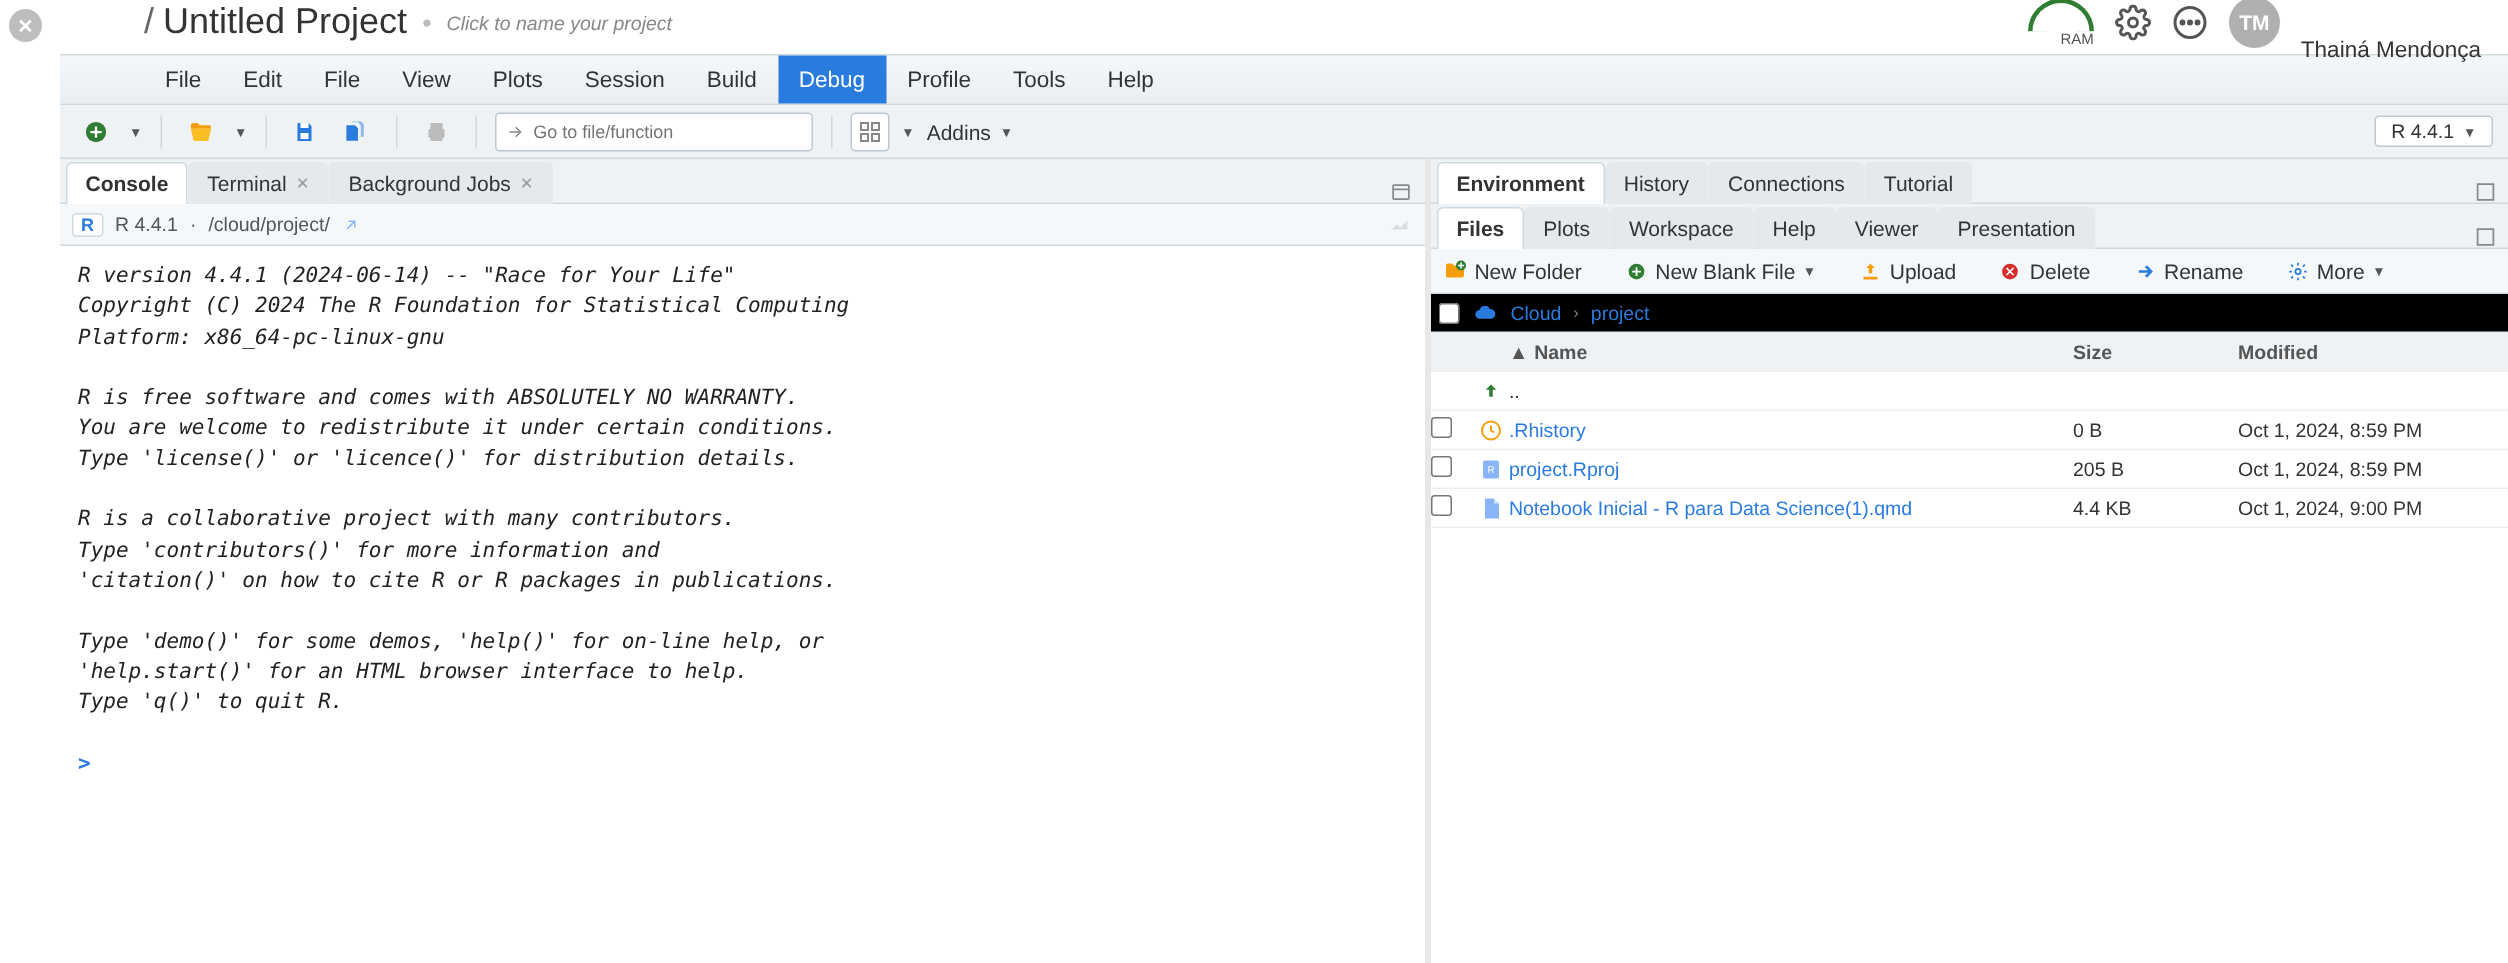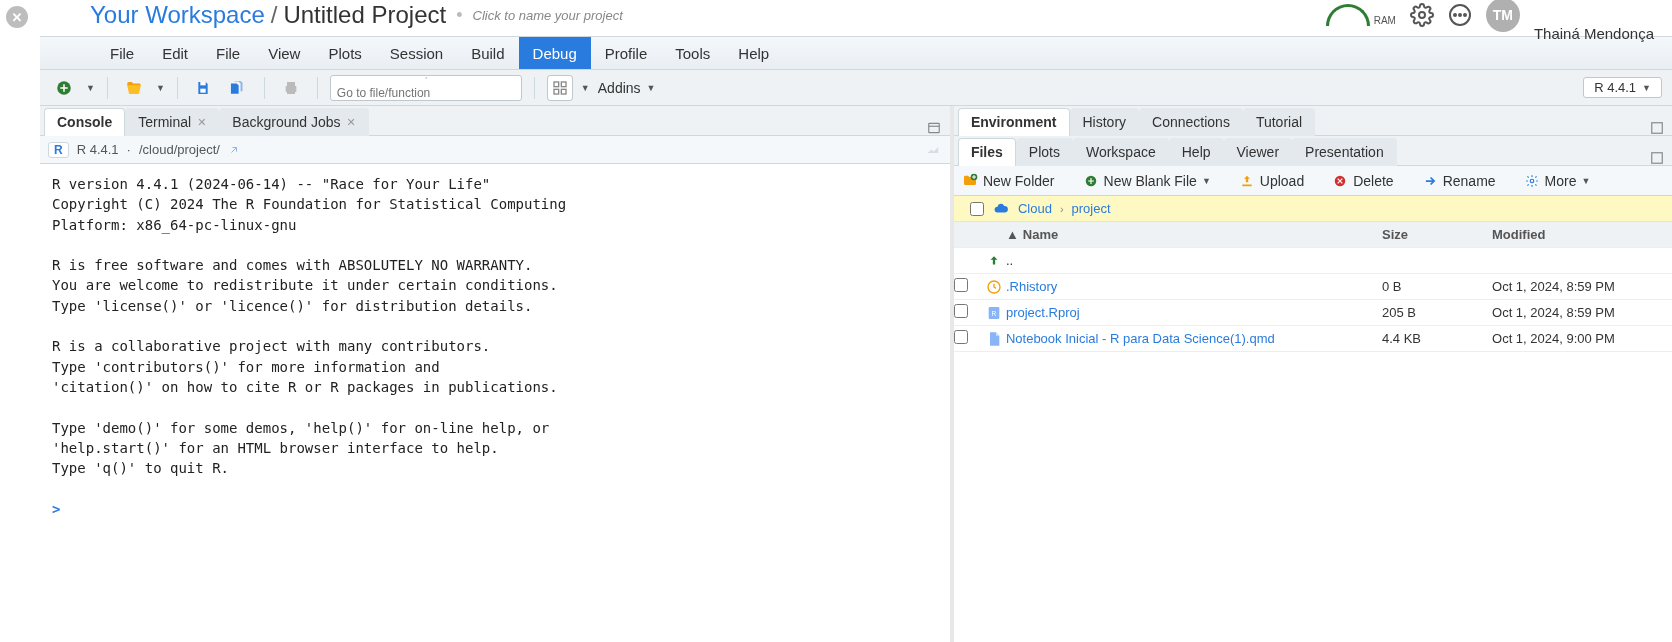--- a/index.html
+++ b/index.html
@@ -65,21 +65,21 @@
   }
   .tool-bar .sep { width:1px; height:22px; background:#cfd8dc; margin:0 4px; }
   .tb-btn {
     height:26px; min-width:26px; border:1px solid transparent; border-radius:3px;
     display:inline-flex; align-items:center; justify-content:center; padding:0 4px;
     cursor:pointer; color:#555;
   }
   .tb-btn.bordered { border:1px solid #bfc8cf; background:#fff; }
   .goto {
     display:flex; align-items:center; border:1px solid #bfc8cf; border-radius:3px;
-    background:#fff; height:26px; padding:0 6px; gap:6px; width:192px;flex-direction:column;
+    background:#fff; height:26px; padding:0 6px; gap:6px; width:212px;
   }
   .goto input { border:none; outline:none; font-size:12px; width:100%; color:#888; background:transparent; }
   .addins { display:flex; align-items:center; gap:6px; font-size:14px; color:#333; cursor:pointer; }
   .r-version-pill {
     margin-left:auto; border:1px solid #bfc8cf; background:#fff; border-radius:3px;
     padding:2px 10px; font-size:13px; color:#333; display:flex; align-items:center; gap:6px;
   }
   .caret { font-size:9px; color:#555; }
 
   
@@ -107,35 +107,35 @@
   }
   .subbar .r-badge {
     font-weight:700; color:#2a7bde; background:#fff; border:1px solid #cfd8dc;
     border-radius:3px; padding:0 5px; font-size:12px;
   }
 
   
   .console {
     flex:1; overflow:auto; padding:10px 12px;
     font-family: "DejaVu Sans Mono","Lucida Console",Consolas,monospace;
-    font-size:14px; line-height:1.45; color:#222; white-space:pre;
+    font-size:14px; line-height:1.45; color:#222; white-space:pre;font-style:italic;
   }
   .console .prompt { color:#2a7bde; font-weight:600; }
 
   
   .right-top-tabs { }
   .files-toolbar {
     height:30px; display:flex; align-items:center; gap:28px; padding:0 8px;
     background:#f4f8fb; border-bottom:1px solid #cfd8dc; font-size:14px;
   }
   .ftb-item { display:flex; align-items:center; gap:5px; cursor:pointer; color:#333; }
   .ftb-item .mini { width:16px; height:16px; display:inline-flex; align-items:center; justify-content:center; }
   .crumb-row {
-    height:26px; display:flex; align-items:center; gap:8px; padding:0 16px;
-    border-bottom:1px solid #e2e6ea; background:#fef9c3;
+    height:26px; display:flex; align-items:center; gap:8px; padding:0 5px;
+    border-bottom:1px solid #e2e6ea; background:#000000;
   }
   .crumb-row a { color:#2a7bde; text-decoration:none; cursor:pointer; }
   .crumb-row .chev { color:#888; font-size:11px; }
 
   .file-head, .file-row {
     display:grid; grid-template-columns: 28px 24px 1fr 110px 180px;
     align-items:center; height:26px; font-size:13px;
     border-bottom:1px solid #eceff1;
   }
   .file-head { background:#eef2f5; font-weight:600; color:#555; }
@@ -152,28 +152,27 @@
   .red   { color:#d32f2f; }
 
   svg { display:block; }
 </style>
 </head>
 <body>
 
 <div class="close-badge">✕</div>
 
 <div class="header-bar">
-  <span class="ws">Your Workspace</span>
   <span class="slash">/</span>
   <span class="proj">Untitled Project</span>
   <span style="color:#bbb; margin-left:10px;">•</span>
   <span class="hint">Click to name your project</span>
 
   <div class="header-right">
-    <div style="display:flex;align-items:flex-end;">
+    <div style="display:flex;align-items:flex-end;flex-direction:column;">
       <div class="ram-gauge"></div>
       <span class="ram-label">RAM</span>
     </div>
     <span class="icon-btn">
       <svg width="24" height="24" viewBox="0 0 24 24" fill="none" stroke="currentColor" stroke-width="2">
           <circle cx="12" cy="12" r="3"></circle>
           <path d="M19.4 15a1.7 1.7 0 0 0 .34 1.87l.06.06a2 2 0 1 1-2.83 2.83l-.06-.06a1.7 1.7 0 0 0-1.87-.34 1.7 1.7 0 0 0-1 1.56V21a2 2 0 0 1-4 0v-.09a1.7 1.7 0 0 0-1-1.56 1.7 1.7 0 0 0-1.87.34l-.06.06a2 2 0 1 1-2.83-2.83l.06-.06a1.7 1.7 0 0 0 .34-1.87 1.7 1.7 0 0 0-1.56-1H3a2 2 0 0 1 0-4h.09a1.7 1.7 0 0 0 1.56-1 1.7 1.7 0 0 0-.34-1.87l-.06-.06a2 2 0 1 1 2.83-2.83l.06.06a1.7 1.7 0 0 0 1.87.34H9a1.7 1.7 0 0 0 1-1.56V3a2 2 0 0 1 4 0v.09a1.7 1.7 0 0 0 1 1.56 1.7 1.7 0 0 0 1.87-.34l.06-.06a2 2 0 1 1 2.83 2.83l-.06.06a1.7 1.7 0 0 0-.34 1.87V9a1.7 1.7 0 0 0 1.56 1H21a2 2 0 0 1 0 4h-.09a1.7 1.7 0 0 0-1.56 1z"></path>
         </svg>
     </span>
     <span class="icon-btn">

